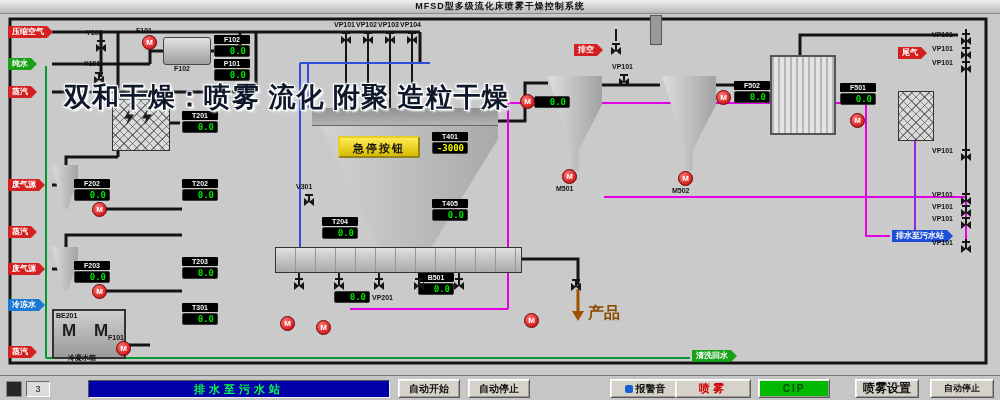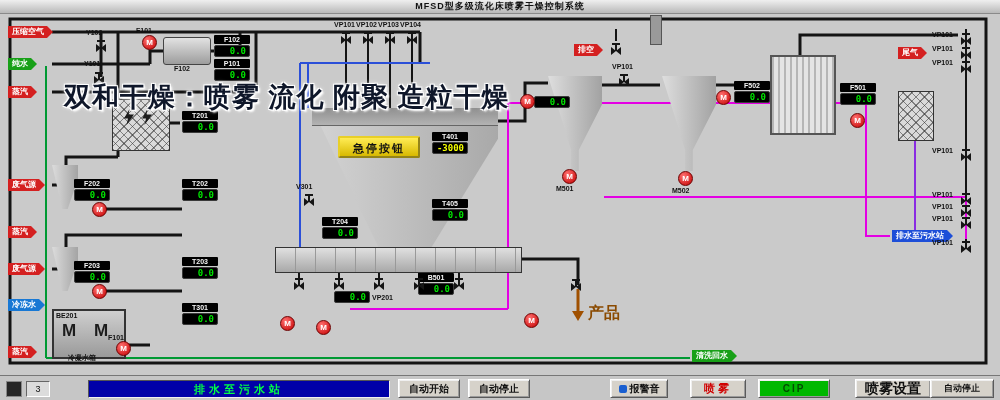--- a/index.html
+++ b/index.html
@@ -70,24 +70,24 @@
        border-color:#666 #fff #fff #666;font-size:9px;text-align:center;line-height:14px;color:#111;}
   .sstatus{position:absolute;left:88px;top:4px;width:300px;height:16px;background:#0000a8;
        border:1px solid;border-color:#555 #eee #eee #555;color:#00ff44;font-size:11px;font-weight:bold;
        text-align:center;line-height:16px;letter-spacing:4px;}
   .sbtn{position:absolute;top:3px;height:19px;background:#d6d2ca;border:1px solid;cursor:pointer;
        border-color:#fff #5a5a5a #5a5a5a #fff;box-shadow:inset 1px 1px 0 #efefef,inset -1px -1px 0 #9a9a9a;
        font-size:10px;font-weight:bold;color:#111;text-align:center;line-height:17px;
        font-family:inherit;padding:0;}
   #btn-auto-start{left:398px;width:62px;}
   #btn-auto-stop{left:468px;width:62px;}
-  #btn-alarm{left:610px;width:58px;font-family:Liberation Serif, serif;}
-  #btn-spray{left:690px;width:56px;color:#d00000;font-size:11px;letter-spacing:3px;}
+  #btn-alarm{left:610px;width:70px;font-family:Liberation Serif, serif;}
+  #btn-spray{left:675px;width:76px;color:#d00000;font-size:11px;letter-spacing:3px;}
   #btn-cip{left:758px;width:72px;background:#00b800;color:#004d00;letter-spacing:2px;}
-  #btn-spray-set{left:855px;width:76px;font-size:14px;}
+  #btn-spray-set{left:855px;width:64px;font-size:12px;}
   #btn-clean-set{left:930px;width:64px;font-size:9px;}
   .alarm-ico{display:inline-block;width:8px;height:8px;background:#1a5fd0;border-radius:2px;
        margin-right:3px;vertical-align:-1px;}
 </style>
 </head>
 <body>
 
 <div class="screen">
 
   <div class="titlebar">

